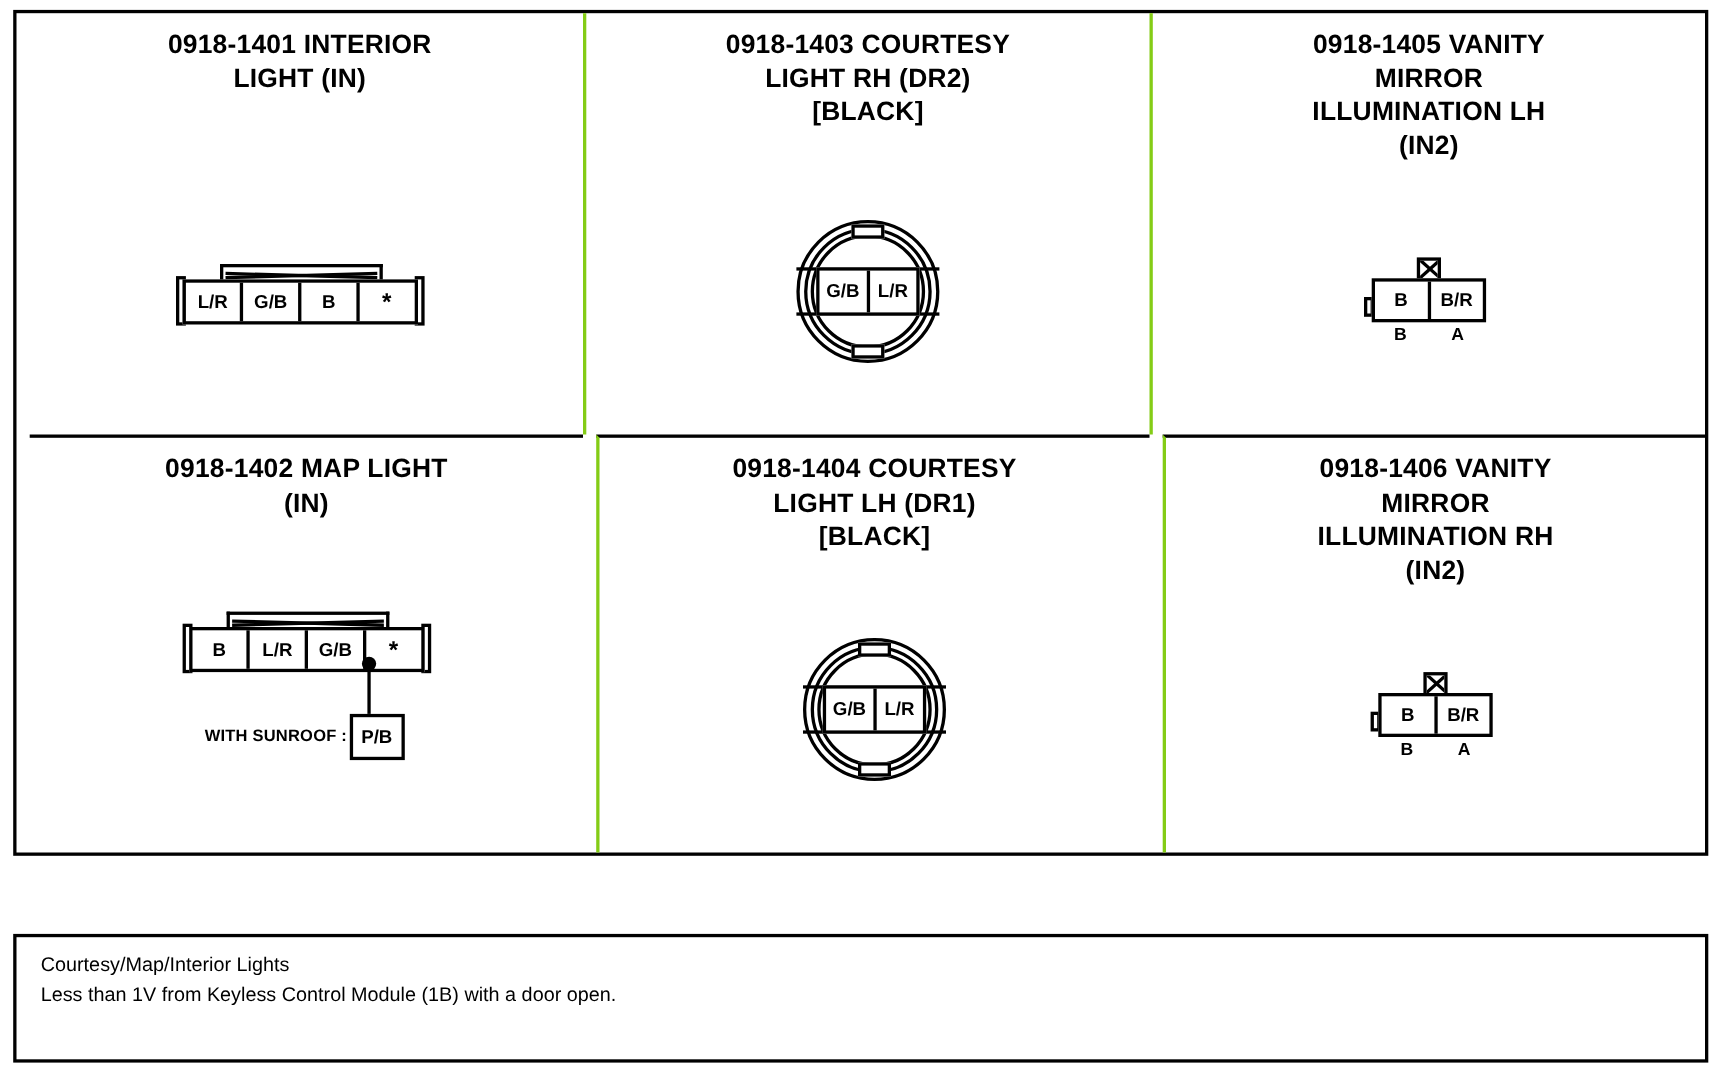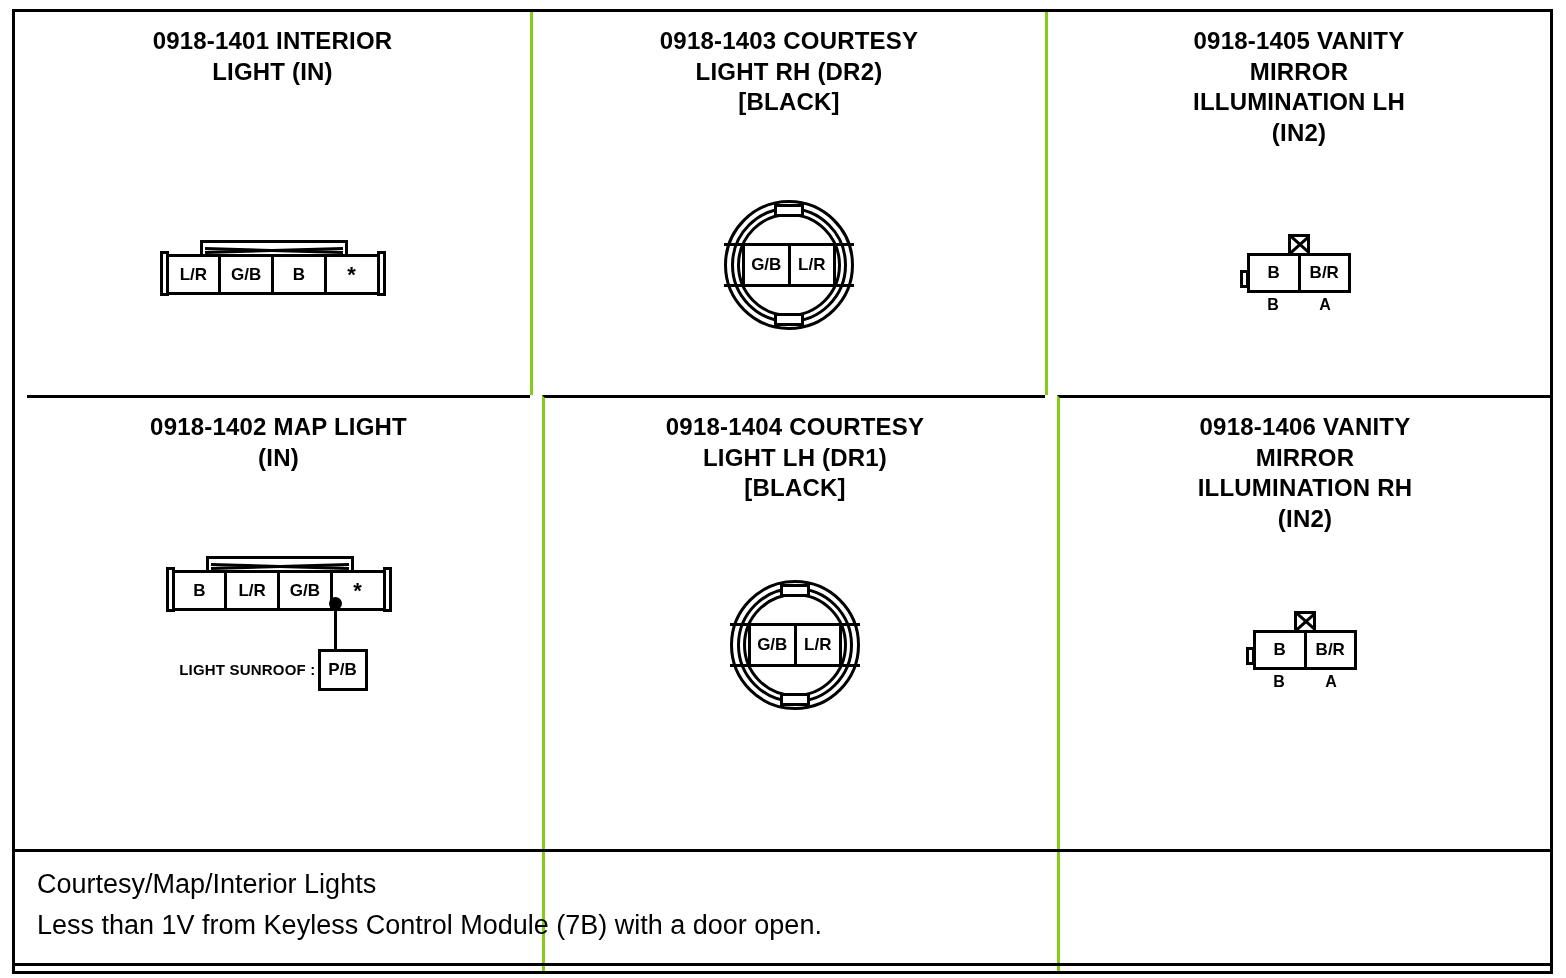--- a/index.html
+++ b/index.html
@@ -15,21 +15,21 @@
     position: relative;
     overflow: hidden;
   }
 
   
   .grid-frame {
     position: absolute;
     left: 12px;
     top: 9px;
     width: 1541px;
-    height: 965px;
+    height: 769px;
     border: 3px solid #000;
     box-sizing: border-box;
     display: grid;
     grid-template-columns: 515px 515px 1fr;
     grid-template-rows: 383px 1fr;
     text-decoration: underline;
   }
   .cell {
     position: relative;
     box-sizing: border-box;
@@ -312,21 +312,21 @@
     position: absolute;
     left: 12px;
     top: 849px;
     width: 1541px;
     height: 117px;
     border: 3px solid #000;
     box-sizing: border-box;
     padding: 12px 0 0 22px;
   }
   .note-line {
-    font-size: 27px;
+    font-size: 18px;
     line-height: 1.52;
     white-space: nowrap;
   }
 </style>
 </head>
 <body>
 
 <div class="grid-frame">
 
   <div class="cell col-a row-1">
@@ -405,21 +405,21 @@
             <div class="pin">B</div>
             <div class="pin">L/R</div>
             <div class="pin">G/B</div>
             <div class="pin">
                 <span class="ast">*</span>
               </div>
           </div>
         </div>
         <div class="junction-dot"></div>
         <div class="drop-wire"></div>
-        <div class="sunroof-label">LIGHT SUNROOF :</div>
+        <div class="sunroof-label">WITH SUNROOF :</div>
         <div class="sunroof-box">P/B</div>
       </div>
     </div>
   </div>
 
   <div class="cell col-b row-2">
     <div class="cell-title">0918-1404 COURTESY<br>LIGHT LH (DR1)<br>[BLACK]</div>
     <div class="cell-art" style="top:182px;">
       <div class="conn-round">
         <div class="ring ring-outer"></div>
@@ -454,14 +454,14 @@
           <span>A</span>
         </div>
       </div>
     </div>
   </div>
 
 </div>
 
 <div class="note-box">
   <div class="note-line">Courtesy/Map/Interior Lights</div>
-  <div class="note-line">Less than 1V from Keyless Control Module (7B) with a door open.</div>
+  <div class="note-line">Less than 1V from Keyless Control Module (1B) with a door open.</div>
 </div>
 
 </body></html>

